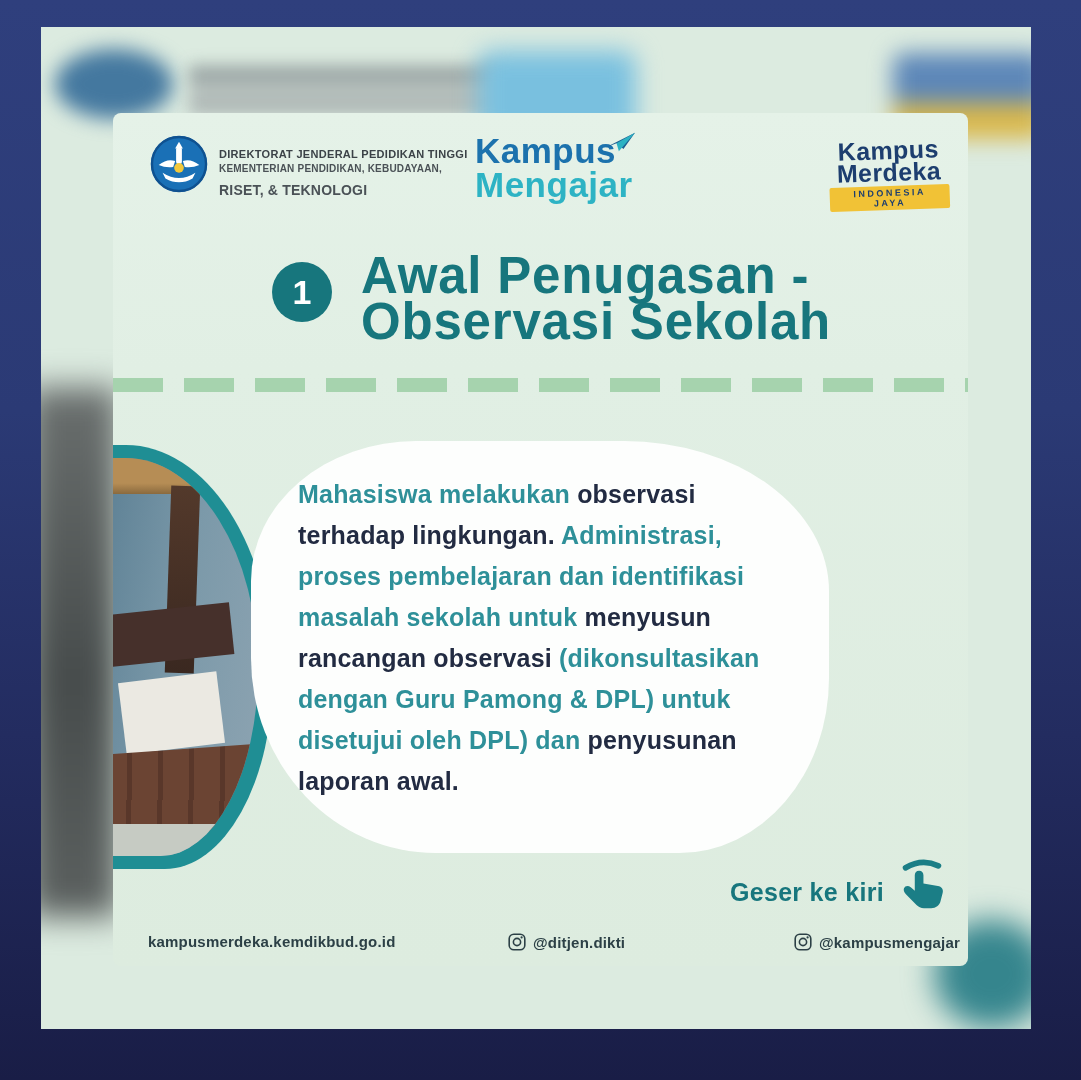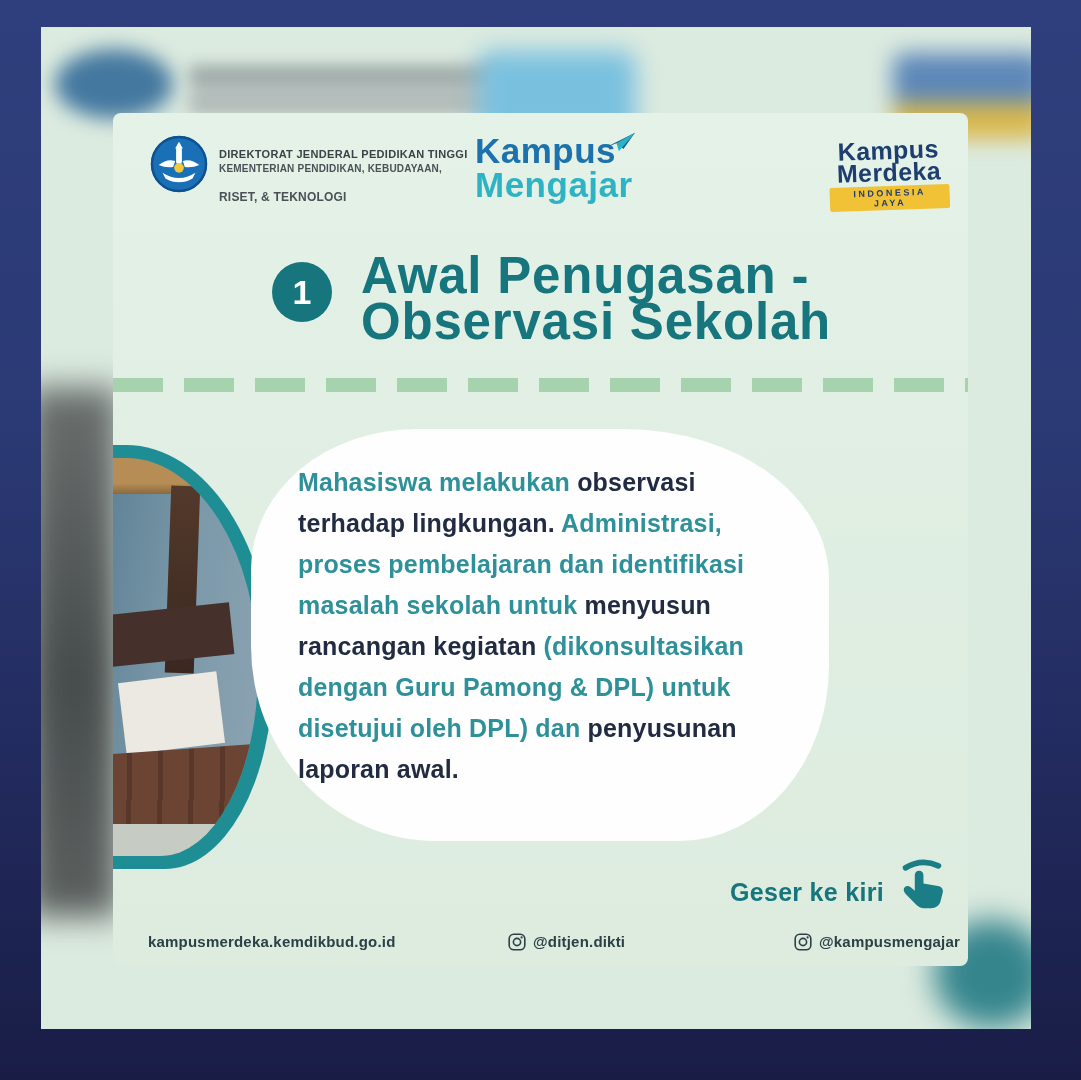--- a/index.html
+++ b/index.html
@@ -27,21 +27,21 @@
   
   .card { position:absolute; left:113px; top:113px; width:855px; height:853px;
     background:linear-gradient(180deg,#e5f2e8 0%, var(--c-card_mint,#e1efe4) 30%, #ddecdf 100%);
     border-radius:8px; overflow:hidden; }
 
   
   .ministry-logo { position:absolute; left:37px; top:22px; width:58px; height:58px; }
   .ministry-text { position:absolute; left:106px; top:35px; color:#3b4247; }
   .min-l1 { font-size:11px; font-weight:bold; letter-spacing:.3px; display:block;text-align:center; }
   .min-l2 { font-size:10px; font-weight:bold; color:#4a5156; letter-spacing:.2px; display:block; margin-top:3px; }
-  .min-l3 { font-size:12px; font-weight:bold; color:#4a5156; letter-spacing:.2px; display:block; margin-top:16px; }
+  .min-l3 { font-size:14px; font-weight:bold; color:#4a5156; letter-spacing:.2px; display:block; margin-top:8px; }
 
   .km-logo { position:absolute; left:362px; top:22px; width:230px; }
   .km-w1 { font-size:35px; font-weight:bold; color:var(--c-km_blue,#1c72ad); letter-spacing:.5px; line-height:32px; display:block; }
   .km-w2 { font-size:35px; font-weight:bold; color:var(--c-km_teal,#2db3c4); letter-spacing:.5px; line-height:36px; display:block; }
   .km-plane { position:absolute; left:130px; top:-3px; width:30px; height:20px; }
 
   .merdeka-logo { position:absolute; left:716px; top:26px; width:120px; text-align:center; transform:rotate(-2deg); }
   .md-w { font-size:25px; font-weight:bold; color:var(--c-merdeka_navy,#1d3e6f); line-height:22px; letter-spacing:.4px; display:block; }
   .md-banner { display:inline-block; margin-top:3px; background:var(--c-merdeka_yellow,#f1c236);
     color:var(--c-merdeka_navy,#1d3e6f); font-size:9px; font-weight:bold; letter-spacing:2.5px; padding:2px 7px; border-radius:2px; }
@@ -66,35 +66,35 @@
     background:linear-gradient(100deg,#5f8296 0%, #7b99a9 45%, #8ea4b2 100%); }
   .ph-beam  { position:absolute; left:0; top:0; width:100%; height:9%;  background:linear-gradient(180deg,#b68d55 70%, #8a6a3e); }
   .ph-post  { position:absolute; left:38%; top:7%;  width:20%;  height:47%; background:linear-gradient(180deg,#53392b,#3a2820); transform:rotate(2deg); }
   .ph-shelf { position:absolute; left:-10%; top:38%; width:92%; height:13%; background:#46302b; transform:rotate(-6deg); }
   .ph-paper { position:absolute; left:6%;  top:55%; width:68%;  height:18%; background:#ebe9e2; transform:rotate(-7deg); }
   .ph-floor { position:absolute; left:-6%; top:73%; width:112%; height:21%;
     background:repeating-linear-gradient(95deg,#6b4433 0 26px, #59372a 26px 31px); transform:rotate(-4deg); }
   .ph-floor2{ position:absolute; left:0; bottom:0; width:100%; height:8%; background:#c6cbc3; }
 
   
-  .text-blob { position:absolute; left:138px; top:316px; width:578px; height:412px;
+  .text-blob { position:absolute; left:138px; top:328px; width:578px; height:412px;
     background:var(--c-white,#fdfefd);
     border-radius:165px 205px 150px 185px / 140px 150px 175px 195px;
     padding:33px 0 0 47px; }
   .bline { white-space:nowrap; font-size:25px; font-weight:bold; line-height:41px; letter-spacing:.2px; }
   .bline .teal { color:var(--c-body_teal,#2e9099); }
   .bline .dark { color:var(--c-body_dark,#222b42); }
 
   
   .swipe { position:absolute; right:20px; top:746px; display:flex; align-items:flex-end; gap:12px; }
   .swipe-label { font-size:25px; font-weight:bold; color:var(--c-teal,#17767d); letter-spacing:.3px; margin-bottom:8px; }
   .swipe-hand { width:52px; height:56px; }
 
   
-  .footer-item { position:absolute; top:820px; display:flex; gap:7px;
+  .footer-item { position:absolute; top:820px; display:flex; align-items:center; gap:7px;
     color:var(--c-footer_dark,#2c4046); font-size:15px; font-weight:bold; letter-spacing:.2px; }
   .f-web { left:35px; }
   .f-ig1 { left:375px;padding-left:20px; }
   .f-ig2 { left:681px; }
   .ig-icon { width:18px; height:18px; display:block; }
 </style>
 </head>
 <body>
 
 <div class="blur-layer">
@@ -159,21 +159,21 @@
       <div class="ph-floor2"></div>
     </div>
   </div>
 
   <div class="text-blob">
     <div>
         <div class="bline"><span class="teal">Mahasiswa melakukan </span><span class="dark">observasi</span></div>
         <div class="bline"><span class="dark">terhadap lingkungan.</span><span class="teal"> Administrasi,</span></div>
         <div class="bline"><span class="teal">proses pembelajaran dan identifikasi</span></div>
         <div class="bline"><span class="teal">masalah sekolah untuk </span><span class="dark">menyusun</span></div>
-        <div class="bline"><span class="dark">rancangan kegiatan </span><span class="teal">(dikonsultasikan</span></div>
+        <div class="bline"><span class="dark">rancangan observasi </span><span class="teal">(dikonsultasikan</span></div>
         <div class="bline"><span class="teal">dengan  Guru Pamong &amp; DPL) untuk</span></div>
         <div class="bline"><span class="teal">disetujui oleh  DPL) dan </span><span class="dark">penyusunan</span></div>
         <div class="bline"><span class="dark">laporan awal.</span></div>
       </div>
   </div>
 
   <div class="swipe">
     <span class="swipe-label">Geser ke kiri</span>
     <svg class="swipe-hand" viewBox="0 0 54 58">
       <path d="M10 9 Q27 -1 44 7" fill="none" stroke="#1b7e86" stroke-width="6" stroke-linecap="round"></path>

